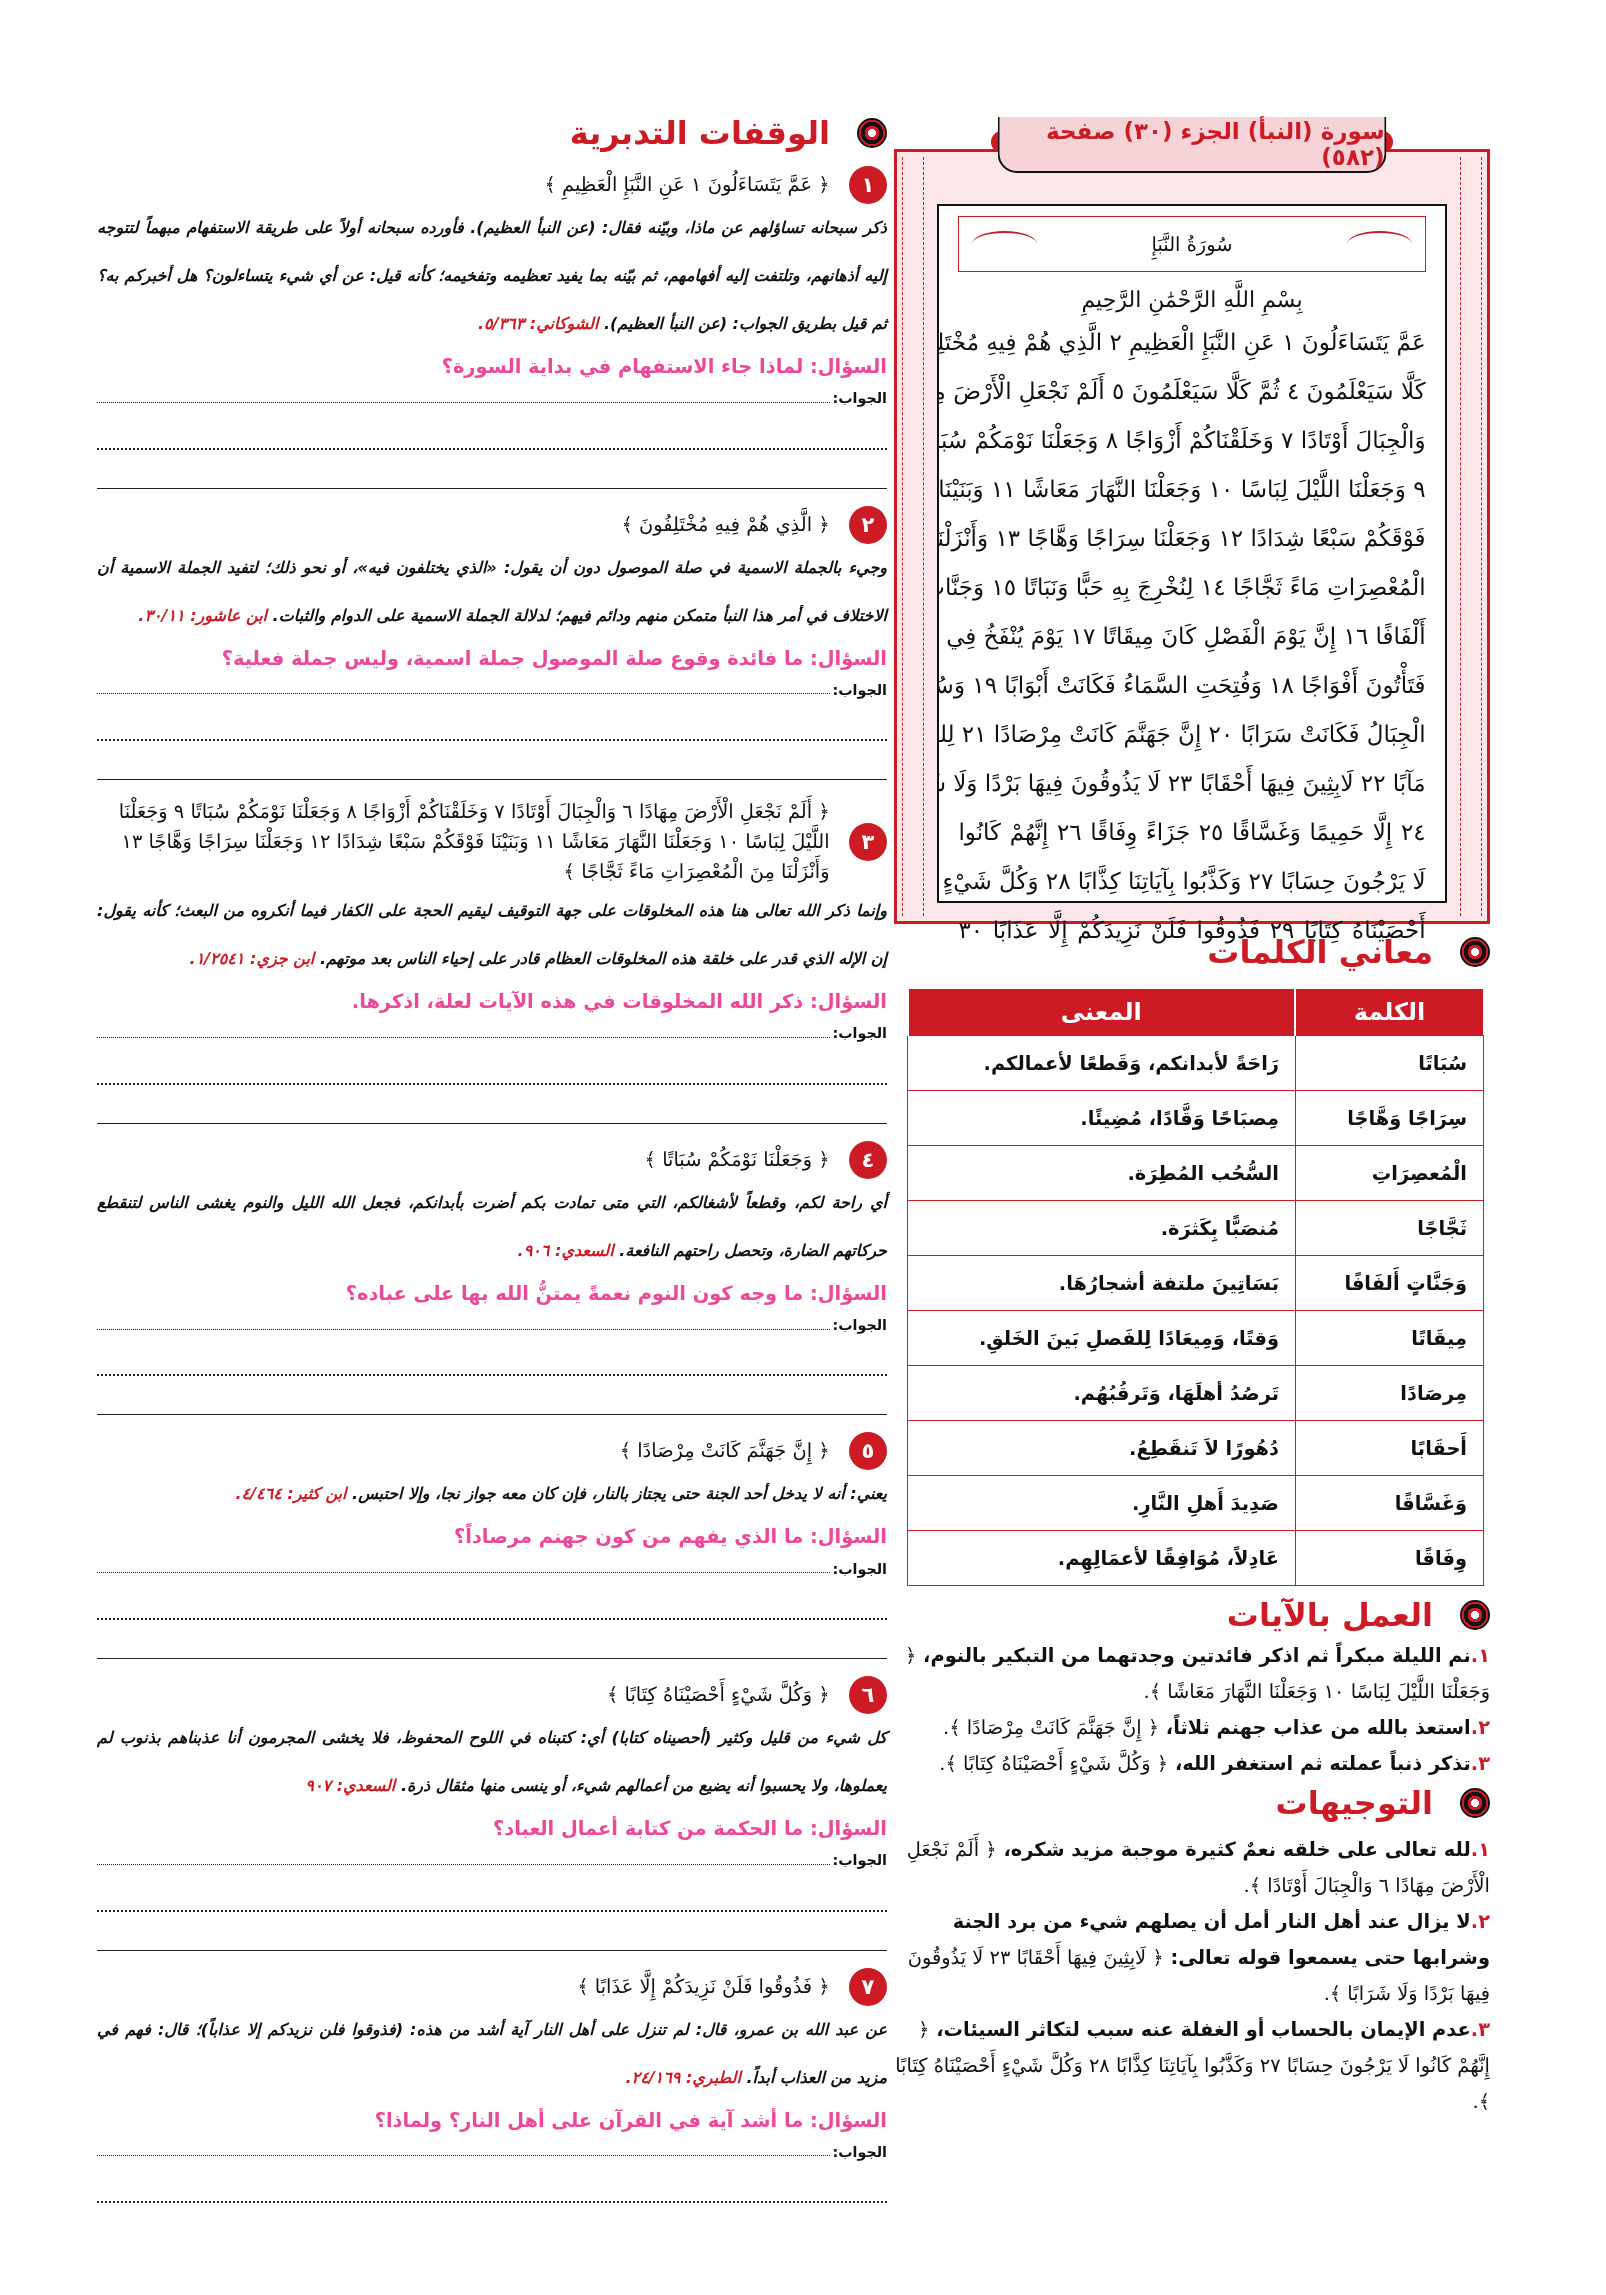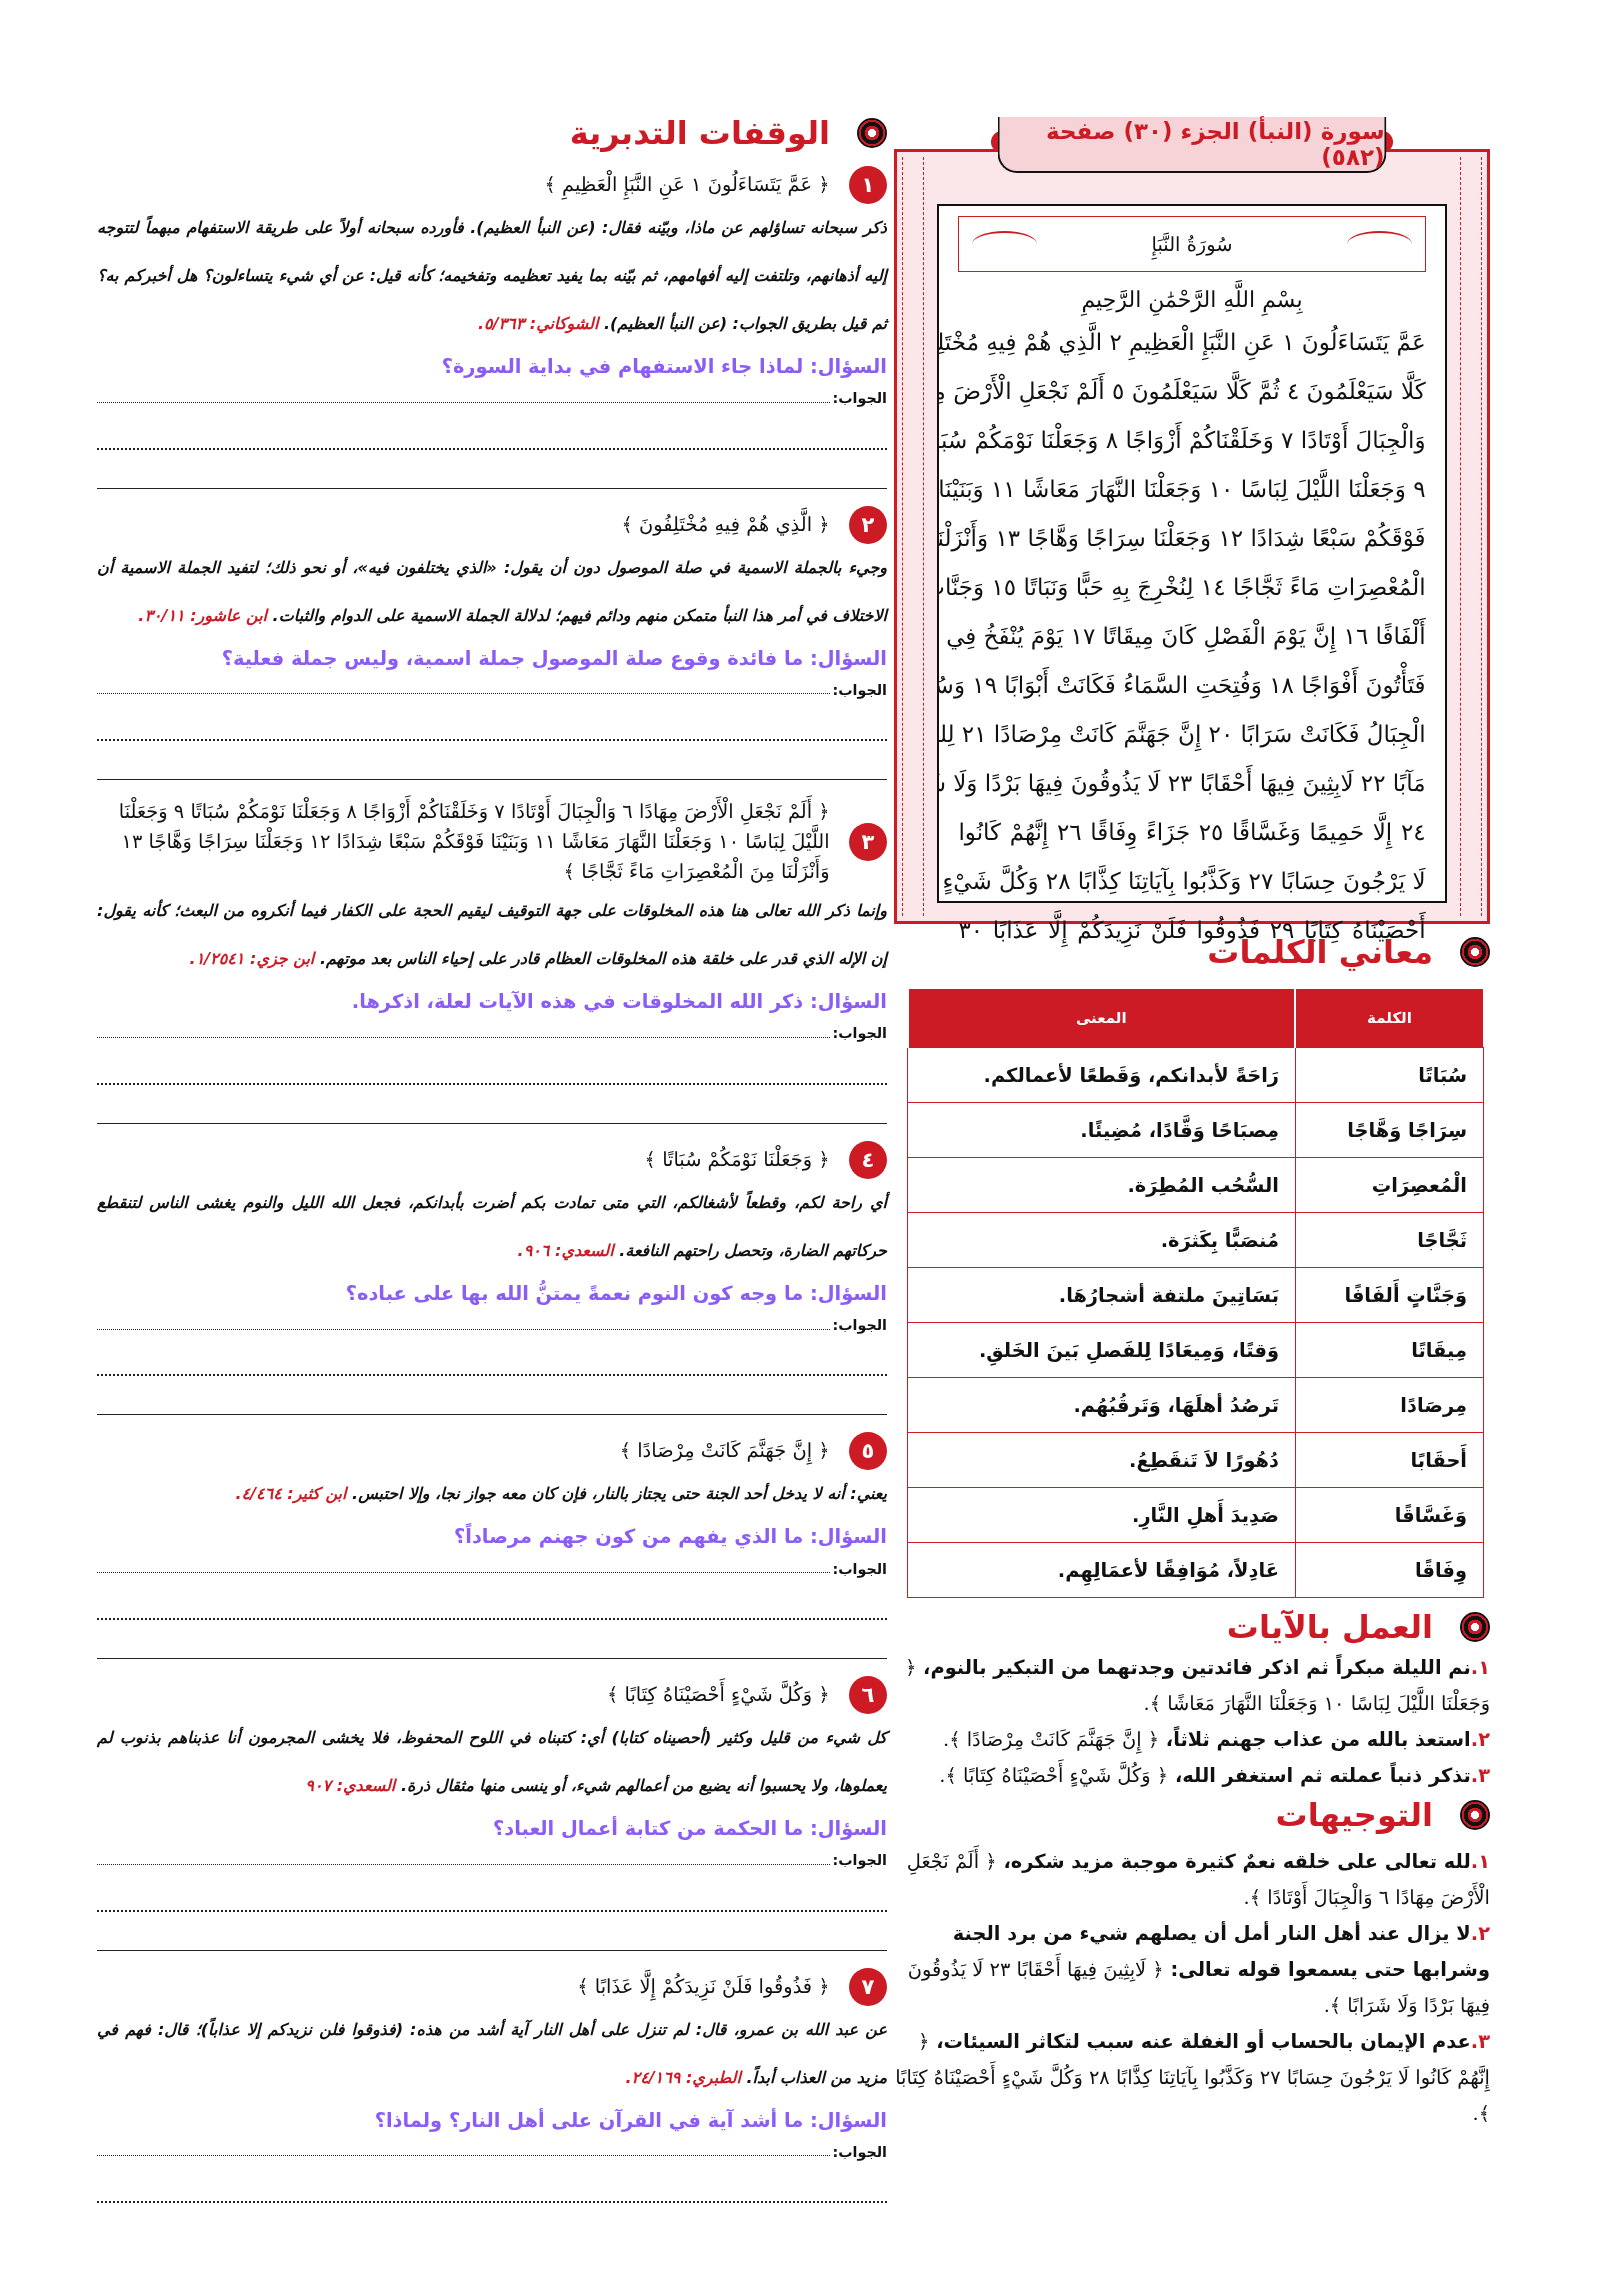--- a/index.html
+++ b/index.html
@@ -26,37 +26,37 @@
   .mushaf .dot { position: absolute; width: 22px; height: 22px; border-radius: 50%; background: #cc1b24; top: 14.3px; }
   .surah-box { margin: 10.4px 19.4px 0; height: 56px; border: 1.9px solid #cc1b24; display: flex; align-items: center; justify-content: space-between; padding: 8px 13px; }
   .surah-box .deco { width: 65px; height: 26px; border-top: 2.6px solid #cc1b24; border-radius: 50%; }
   .surah-box .nm { font-family: "DejaVu Serif", serif; font-size: 19.4px; }
   .basmala { text-align: center; font-family: "DejaVu Serif", serif; font-size: 22px; margin: 14.3px 0 6.5px; }
   .ayah-line { font-family: "DejaVu Serif", serif; font-size: 23px; line-height: 49px; text-align: justify; text-align-last: justify; padding: 0 19.4px; white-space: nowrap; overflow: hidden; }
 
   
   .meanings-head { margin-top: 11.7px; }
   table.vocab { width: 577px; margin-top: 21px; border-collapse: collapse; margin-right: 6.5px; }
-  table.vocab th { background: #cc1b24; color: #fff; font-size: 15px; height: 59px; border-left: 2.6px solid #fff; }
+  table.vocab th { background: #cc1b24; color: #fff; font-size: 24px; height: 47px; border-left: 2.6px solid #fff; }
   table.vocab td { border: 1.9px solid #cc1b24; height: 55px; font-size: 19.4px; font-weight: bold; padding: 0 15.5px; }
   table.vocab td.w { width: 188px; }
 
   
   .list-block { margin-top: 17px; }
   .list-block p { font-size: 19.4px; font-weight: bold; line-height: 36px; }
   .list-block .num { color: #cc1b24; }
   .verse-inline { font-family: "DejaVu Serif", serif; font-weight: normal; }
 
   
   .item { margin-top: 17px; }
   .item-head { display: flex; align-items: center; gap: 19.4px; }
   .badge { width: 38px; height: 38px; border-radius: 50%; background: #cc1b24; color: #fff; font-weight: bold; font-size: 21px; display: flex; align-items: center; justify-content: center; flex: 0 0 auto; }
   .verse { font-family: "DejaVu Serif", serif; font-size: 19.4px; line-height: 30px; }
   .body { font-size: 16px; font-weight: bold; line-height: 48px; text-align: justify; font-style: italic; }
-  .q { color: #8b5cf6; font-size: 19.4px; font-weight: bold; line-height: 38px; }
+  .q { color: #ec4899; font-size: 19.4px; font-weight: bold; line-height: 38px; }
   .ans-label { font-size: 14.3px; font-weight: bold; display: flex; align-items: center; height: 24.6px; }
   .ans-line { flex: 1; border-bottom: 1.9px dotted #222; margin-right: 2.6px; height: 9px; }
   .rule { border-bottom: 2.6px dotted #222; height: 39px; }
   .rule.solid { border-bottom: 1.9px solid #222; }
 </style>
 </head>
 <body>
 
 <div class="col-right">
   <div class="mushaf">

